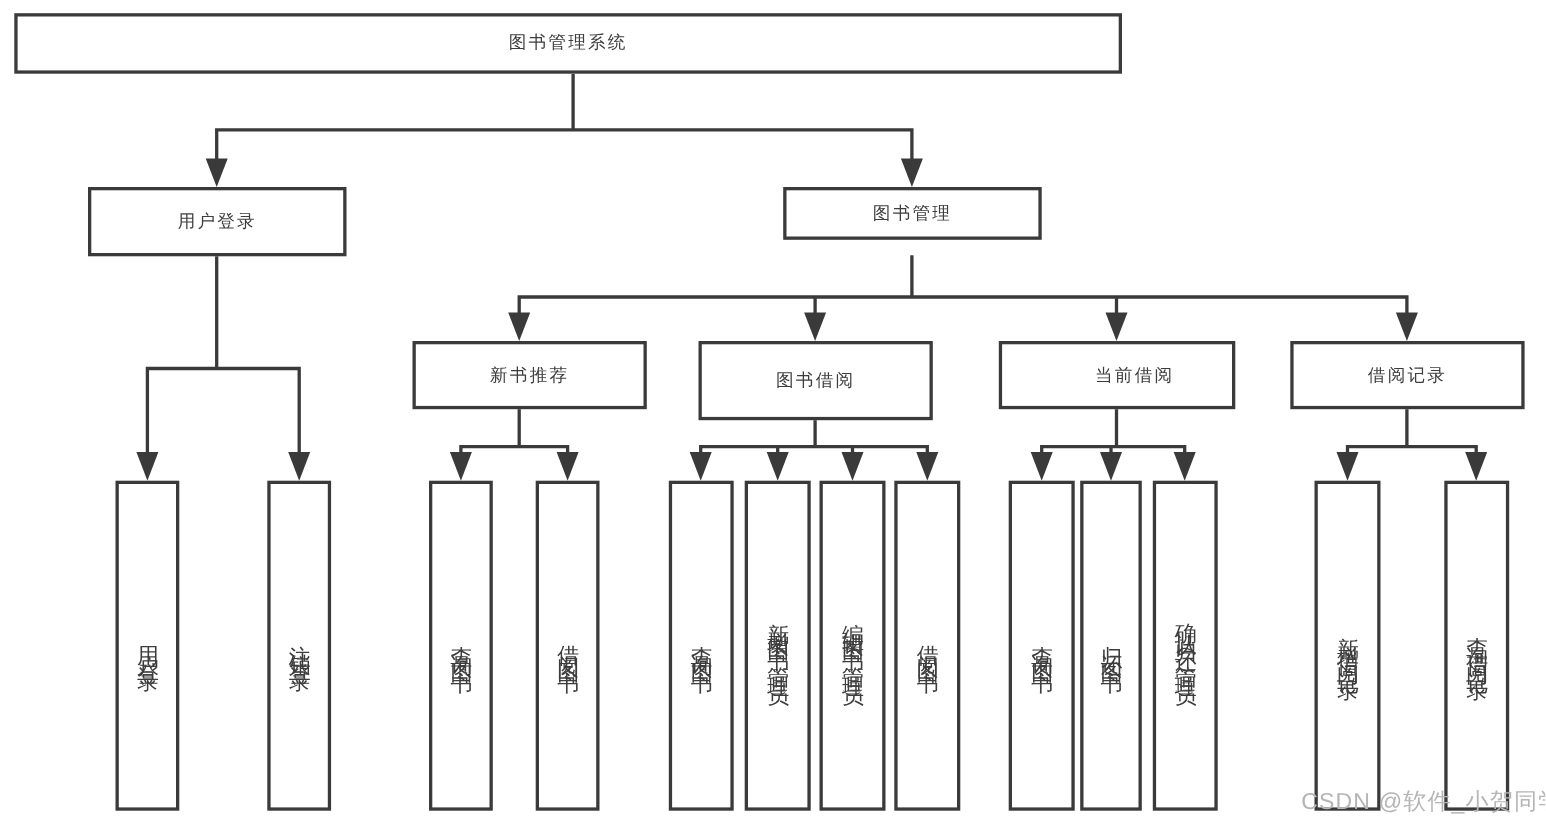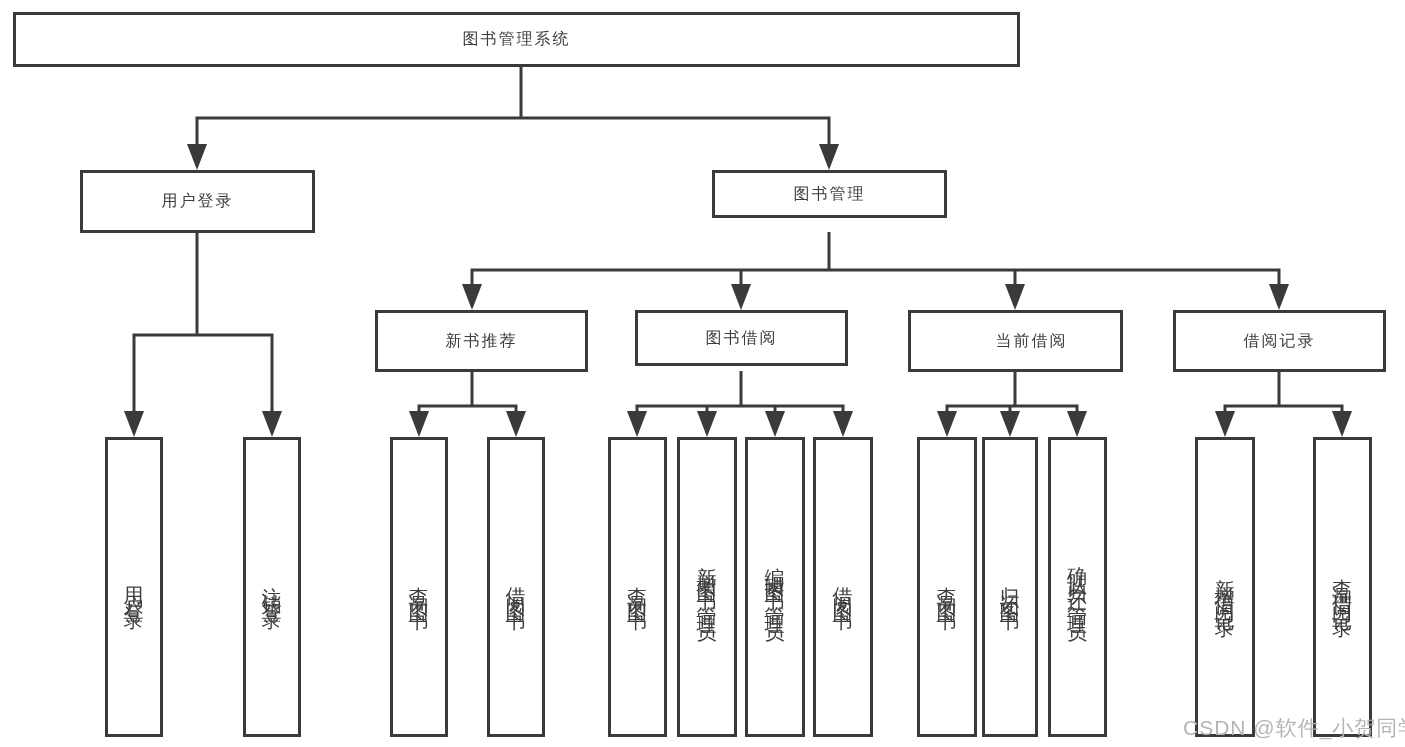--- a/index.html
+++ b/index.html
@@ -98,21 +98,21 @@
     <path class="arrow" d="M1225 437 l-10 -26 h20 z"></path>
     <path class="arrow" d="M1342 437 l-10 -26 h20 z"></path>
   </svg>
 
   <div class="node h" style="left:13px; top:12px; width:1007px; height:55px;">图书管理系统</div>
 
   <div class="node h" style="left:80px; top:170px; width:235px; height:63px;">用户登录</div>
   <div class="node h" style="left:712px; top:170px; width:235px; height:48px;">图书管理</div>
 
   <div class="node h" style="left:365px; top:310px; width:213px; height:62px;margin-left:10px;">新书推荐</div>
-  <div class="node h" style="left:635px; top:310px; width:213px; height:56px;">图书借阅</div>
+  <div class="node h" style="left:635px; top:310px; width:213px; height:72px;">图书借阅</div>
   <div class="node h" style="left:908px; top:310px; width:215px; height:62px;padding-left:32px;">当前借阅</div>
   <div class="node h" style="left:1173px; top:310px; width:213px; height:62px;">借阅记录</div>
 
   <div class="node v" style="left:105px; top:437px; width:58px; height:300px;">用户登录</div>
   <div class="node v" style="left:243px; top:437px; width:58px; height:300px;">注销登录</div>
   <div class="node v" style="left:390px; top:437px; width:58px; height:300px;">查询图书</div>
   <div class="node v" style="left:487px; top:437px; width:58px; height:300px;">借阅图书</div>
   <div class="node v" style="left:608px; top:437px; width:59px; height:300px;">查询图书</div>
   <div class="node v" style="left:677px; top:437px; width:60px; height:300px;">新增图书（管理员）</div>
   <div class="node v" style="left:745px; top:437px; width:60px; height:300px;">编辑图书（管理员）</div>

